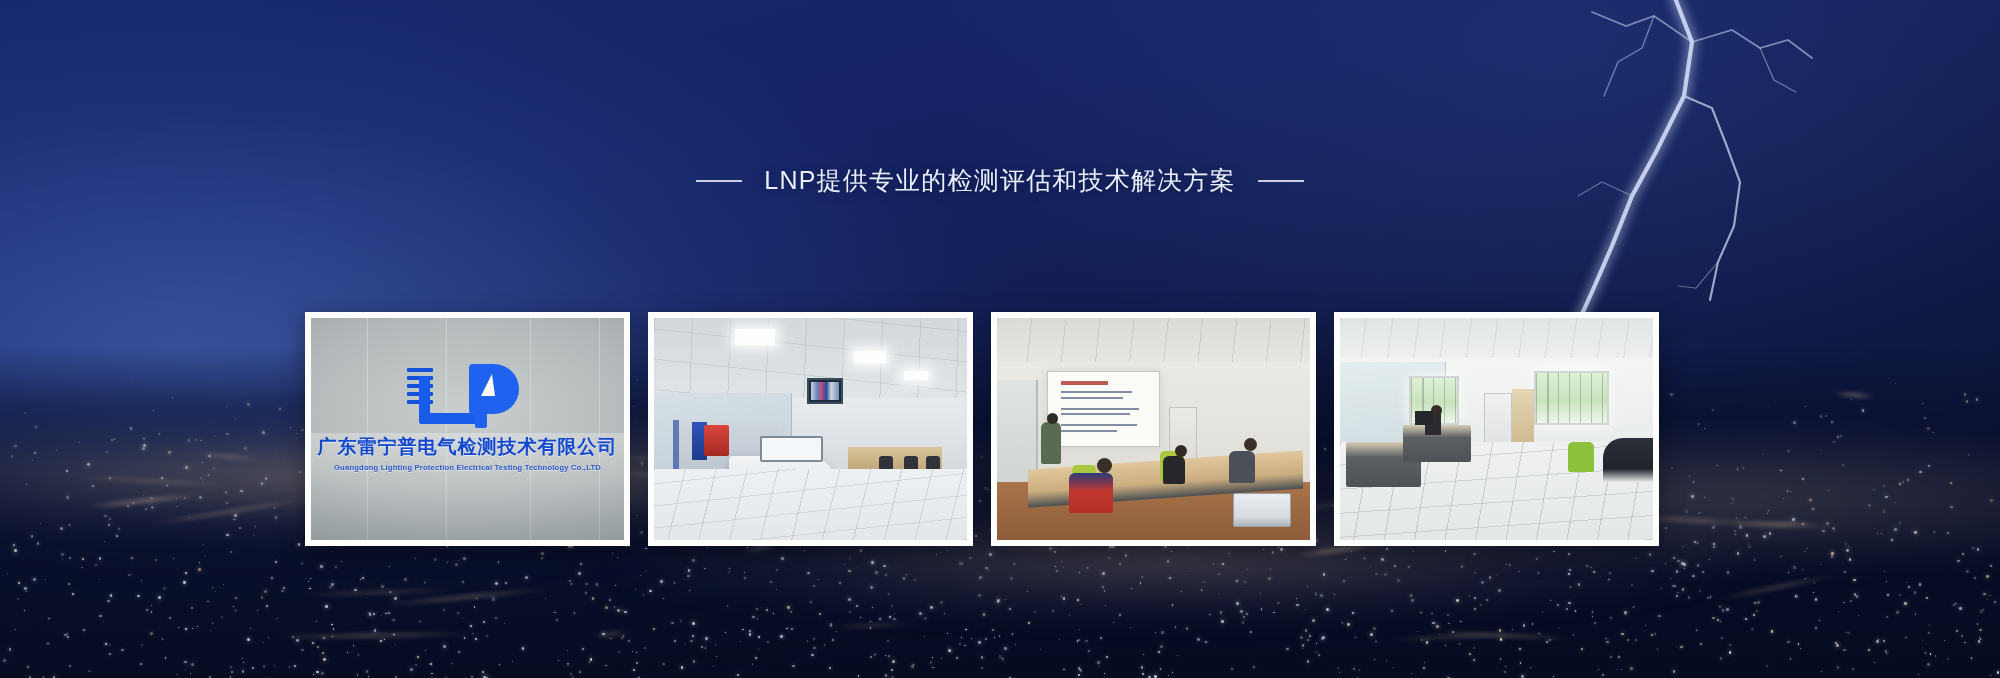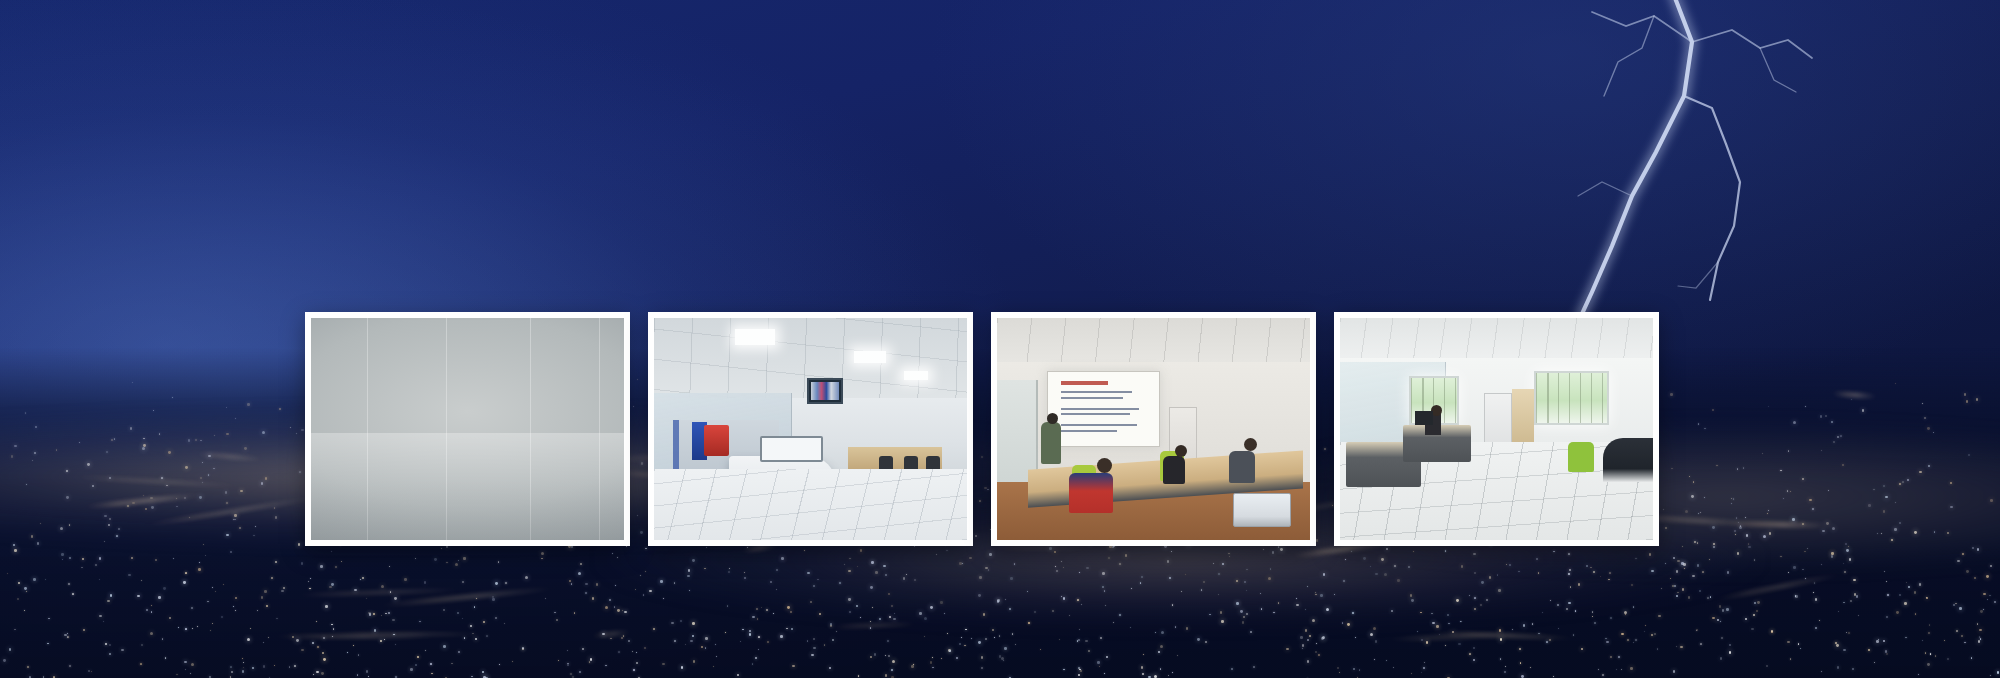--- a/index.html
+++ b/index.html
@@ -1824,31 +1824,52 @@
         <span class="city-streak" style="left:21.4%;top:53.3%;width:161px;height:2.5px;transform:rotate(-4.6deg);opacity:0.25;"></span>
         <span class="city-streak" style="left:41.4%;top:83.6%;width:91px;height:2.6px;transform:rotate(-2.3deg);opacity:0.31;"></span>
         <span class="city-streak" style="left:14.7%;top:73.5%;width:170px;height:3.1px;transform:rotate(-1.9deg);opacity:0.34;"></span>
         <span class="city-streak" style="left:91.6%;top:13.5%;width:45px;height:4.1px;transform:rotate(4.3deg);opacity:0.56;"></span>
         <span class="city-streak" style="left:4.2%;top:45.8%;width:118px;height:3.8px;transform:rotate(-5.9deg);opacity:0.58;"></span>
         <span class="city-streak" style="left:59.4%;top:12.0%;width:129px;height:4.0px;transform:rotate(1.9deg);opacity:0.26;"></span>
       </div>
   </div>
 
   <div class="headline-wrap">
+    <div class="sub-row">
+      <span class="sub-dash"></span>
+      <span class="subtitle">LNP提供专业的检测评估和技术解决方案</span>
+      <span class="sub-dash"></span>
+    </div>
   </div>
 
   <div class="photos">
 
     <div class="photo">
       <div class="photo-inner p1">
         <span class="panel-line" style="left:18%"></span>
         <span class="panel-line" style="left:43%"></span>
         <span class="panel-line" style="left:70%"></span>
         <span class="panel-line" style="left:92%"></span>
         <div class="sheen"></div>
+        <div class="logo-block">
+          <div class="logo-mark">
+            <div class="logo-bars">
+              <i></i>
+                <i></i>
+                <i></i>
+                <i></i>
+                <i></i>
+            </div>
+            <div class="logo-N"></div>
+            <div class="logo-P"></div>
+            <div class="logo-spark"></div>
+          </div>
+          <div class="logo-cn">广东雷宁普电气检测技术有限公司</div>
+          <div class="logo-en">Guangdong Lighting Protection Electrical Testing Technology Co.,LTD</div>
+        </div>
       </div>
     </div>
 
     <div class="photo">
       <div class="photo-inner p2">
         <div class="ceiling"></div>
         <span class="clight" style="left:26%;top:5%;width:40px;height:16px;"></span>
         <span class="clight" style="left:64%;top:15%;width:32px;height:12px;"></span>
         <span class="clight" style="left:80%;top:24%;width:24px;height:9px;"></span>
         <div class="wall"></div>

